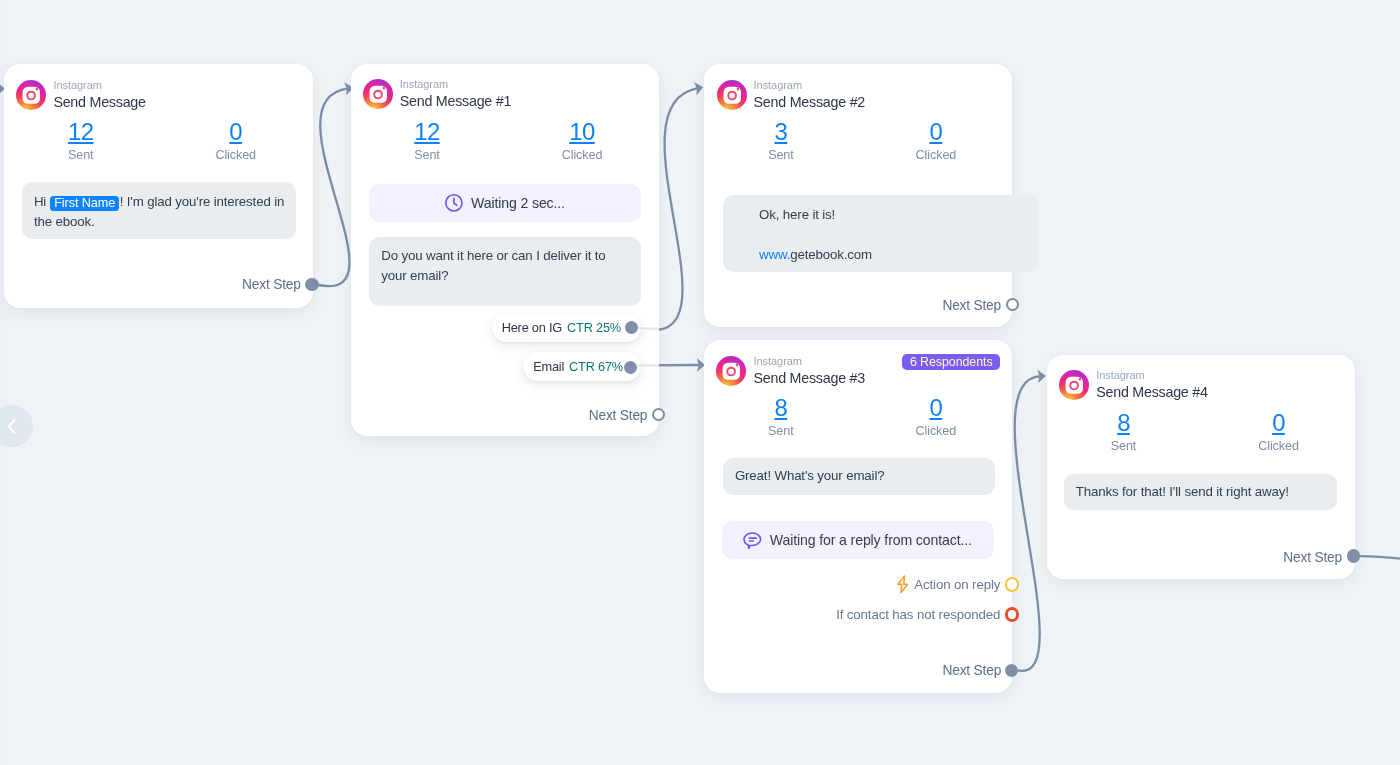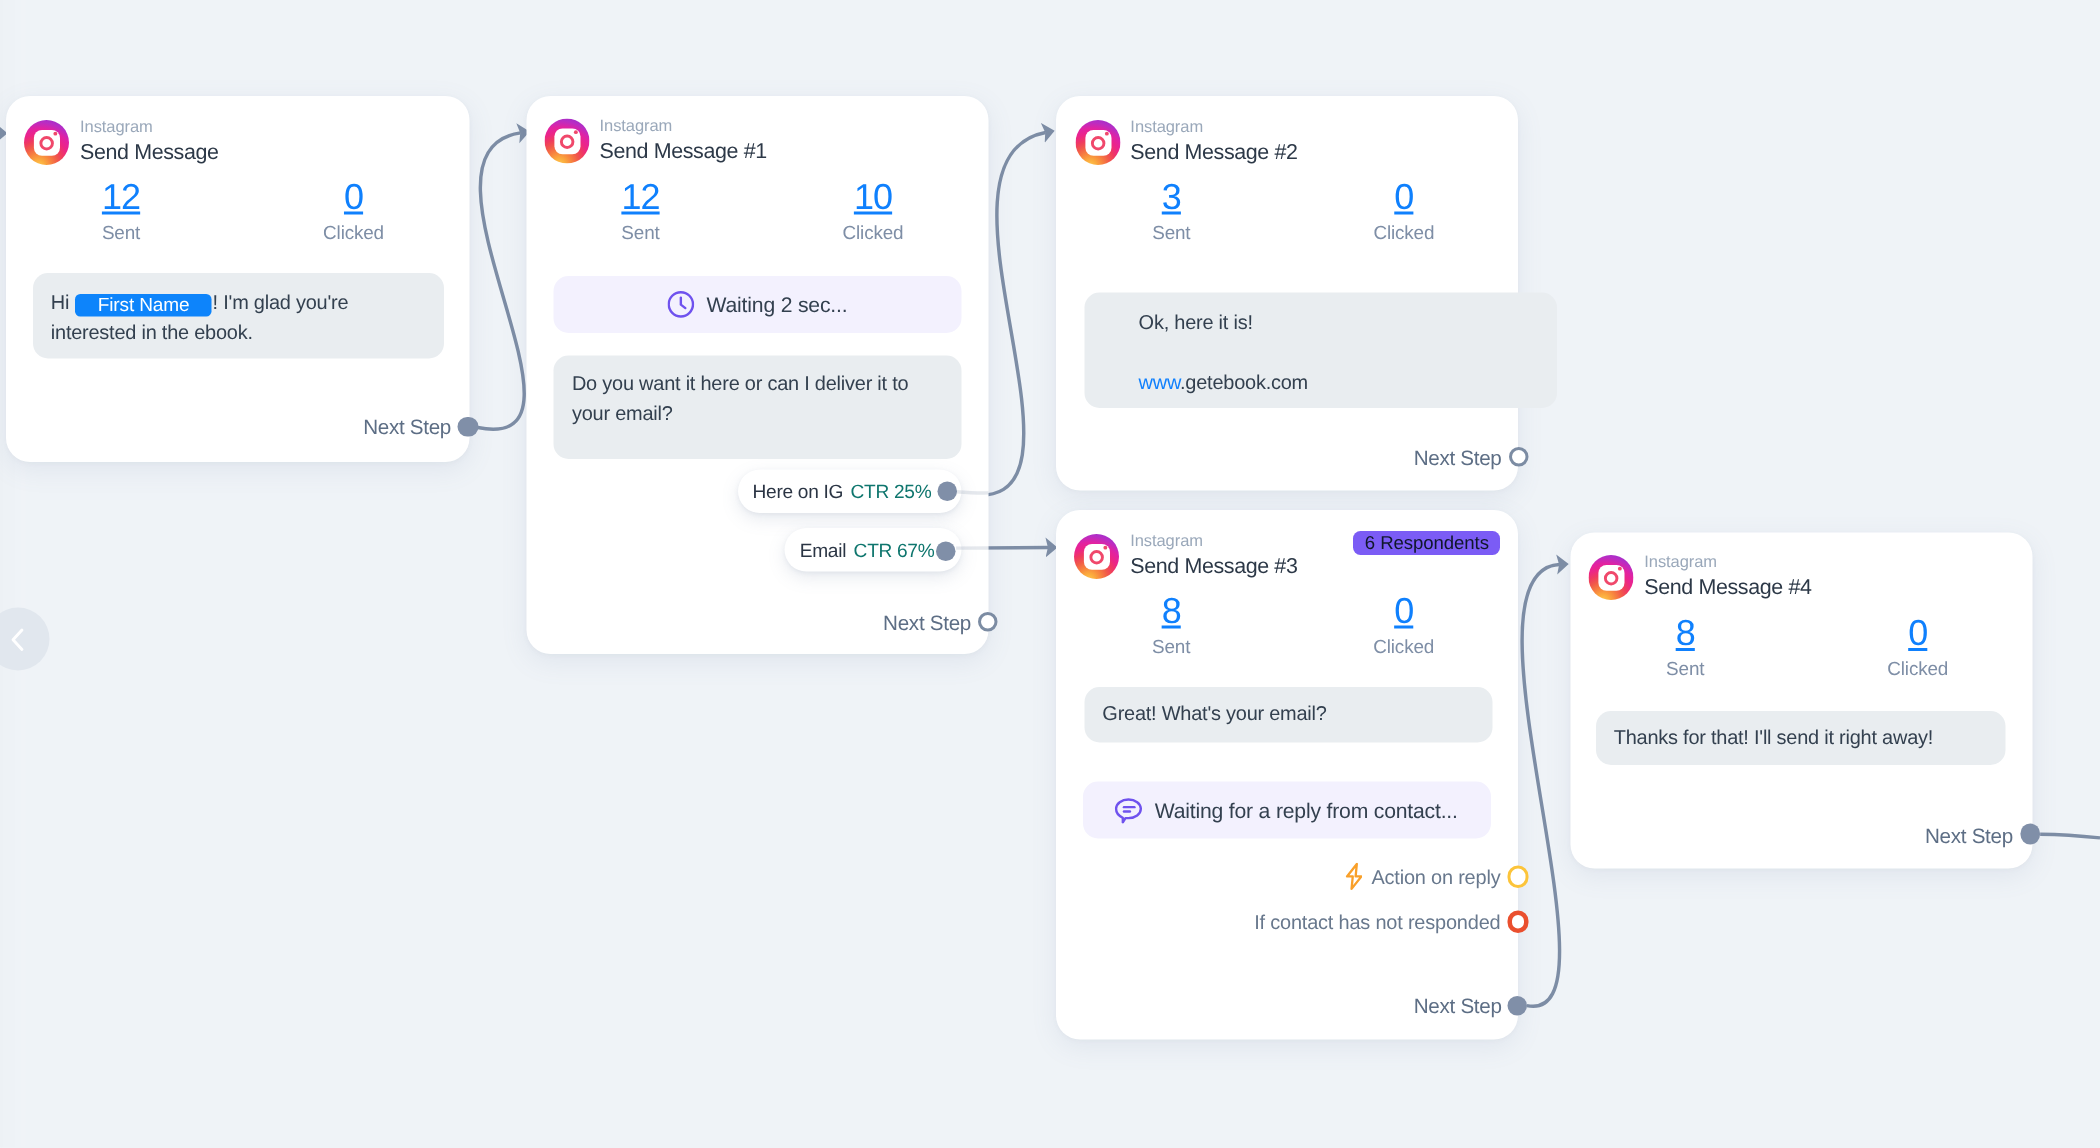--- a/index.html
+++ b/index.html
@@ -15,33 +15,33 @@
   .card{position:absolute;background:#fff;border-radius:16px;
         box-shadow:0 5px 18px rgba(110,130,160,.11), 0 1px 3px rgba(110,130,160,.05);}
 
   .card-head{position:absolute;left:12.2px;top:14.7px;display:flex;align-items:center;}
   .ig{width:30px;height:30px;position:relative;flex:none;display:block;}
 
   .head-text{margin-left:7px;}
   .platform{font-size:11px;line-height:13px;color:#9aa8ba;letter-spacing:-.05px;}
   .title{font-size:14.3px;line-height:18px;color:#2c3847;font-weight:400;margin-top:1px;letter-spacing:-.25px;}
 
-  .badge{position:absolute;border-radius:5px;background:#7b5cf5;color:#0f172a;
+  .badge{position:absolute;border-radius:5px;background:#7b5cf5;color:#fef9c3;
          font-size:12.4px;line-height:16.3px;padding:0 7.6px;letter-spacing:-.05px;}
 
   .stats{position:absolute;display:flex;}
   .stats .stat{position:absolute;width:120px;margin-left:-60px;}
   .stat{text-align:center;}
   .stat-num{font-size:24px;line-height:21px;color:#0f80fd;letter-spacing:-.6px;text-decoration:underline;}
   .stat-lab{font-size:12.6px;line-height:15px;letter-spacing:-.1px;color:#7e8ea6;margin-top:6px;}
 
   .bubble{position:absolute;background:#e9edf0;border-radius:10px;
           font-size:13.3px;line-height:20px;letter-spacing:-.15px;color:#33404f;padding:10px 12px;box-sizing:border-box;}
   .chip{display:inline-block;background:#0d84fb;color:#fff;border-radius:3.5px;
-        padding:0 15px;margin:0 0.5px;font-size:12.7px;line-height:14.5px;letter-spacing:-.1px;position:relative;top:1px;}
+        padding:0 4px;margin:0 0.5px;font-size:12.7px;line-height:14.5px;letter-spacing:-.1px;position:relative;top:1px;}
   .lnk{color:#1080fd;}
 
   .wait{position:absolute;background:#f3f1fe;border-radius:10px;
         display:flex;align-items:center;justify-content:center;
         font-size:14.1px;letter-spacing:-.12px;color:#33404f;box-sizing:border-box;}
   .wait.left{justify-content:flex-start;padding-left:21.2px;align-items:center;}
   .wait svg{margin-right:8.2px;flex:none;}
 
   .nextstep{position:absolute;font-size:13.75px;color:#5d6e85;letter-spacing:-.2px;}
 

